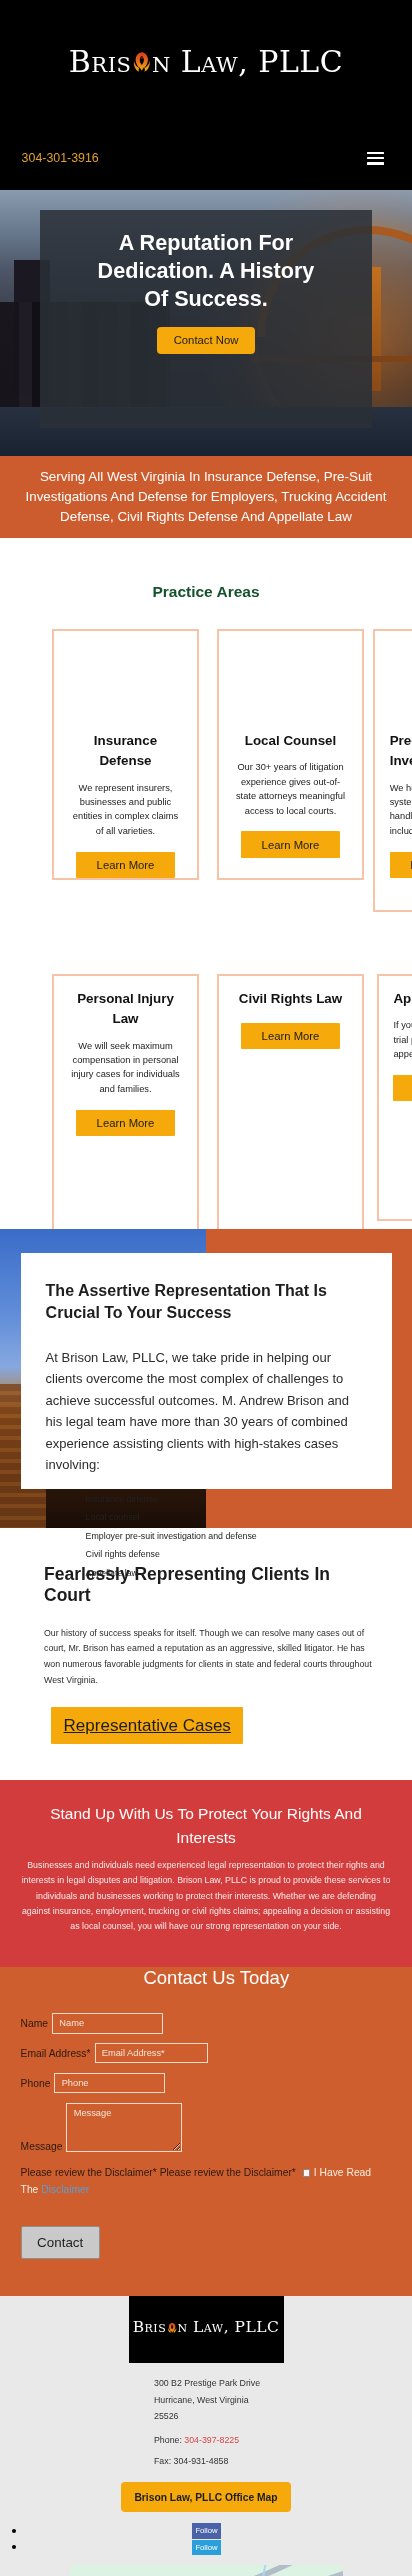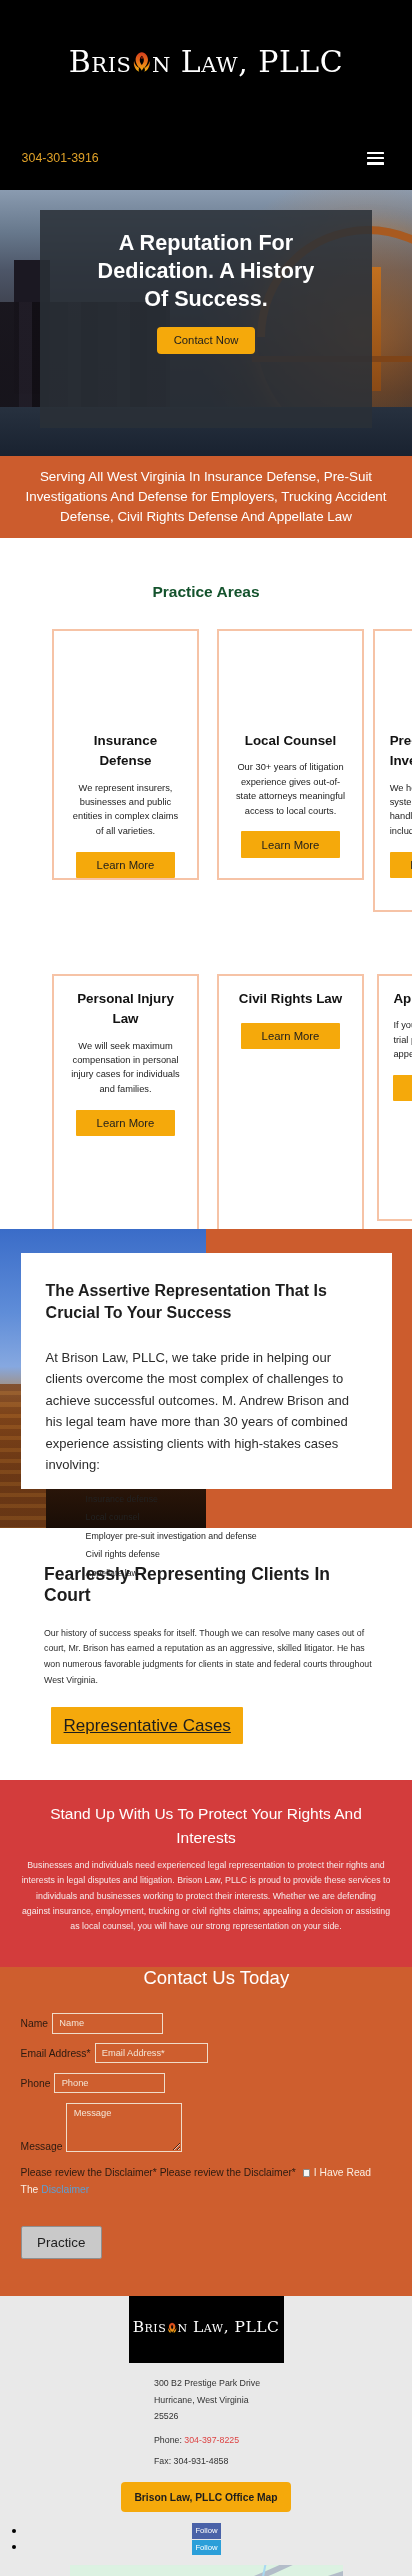--- a/index.html
+++ b/index.html
@@ -258,21 +258,21 @@
     </div>
     <div class="frow">
       <label>Phone</label>
       <input type="text" placeholder="Phone" style="">
     </div>
     <div class="frow msg">
       <label>Message</label>
       <textarea placeholder="Message" style=""></textarea>
     </div>
     <p class="disc"><span class="dark">Please review the Disclaimer* Please review the Disclaimer*</span><span class="checkbox"></span><span class="lite">I Have Read The </span><a href="#">Disclaimer</a></p>
-    <button class="btn-contact">Practice</button>
+    <button class="btn-contact">Contact</button>
   </div>
 </div>
 
 <div class="footer">
   <div class="flogo">
     <div class="logo"><span>Bris</span><span class="phx"><svg width="10.3" height="13" viewBox="0 0 38 46">
             <path fill="url(#pg)" d="M19 2c-7 1-12 7-12 14 0 8 5 13 7 17-4-3-9-7-10-14-2 9 3 18 10 21-2-4-1-7 1-9 1 3 3 4 4 7 1-3 3-4 4-7 2 2 3 5 1 9 7-3 12-12 10-21-1 7-6 11-10 14 2-4 7-9 7-17 0-7-5-13-12-14zm0 7c2 2 4 5 4 8 0 4-2 7-4 10-2-3-4-6-4-10 0-3 2-6 4-8z"></path>
             <circle cx="19" cy="13" r="2.4" fill="#7a1408"></circle>
           </svg></span><span>n Law, PLLC</span></div>
   </div>

